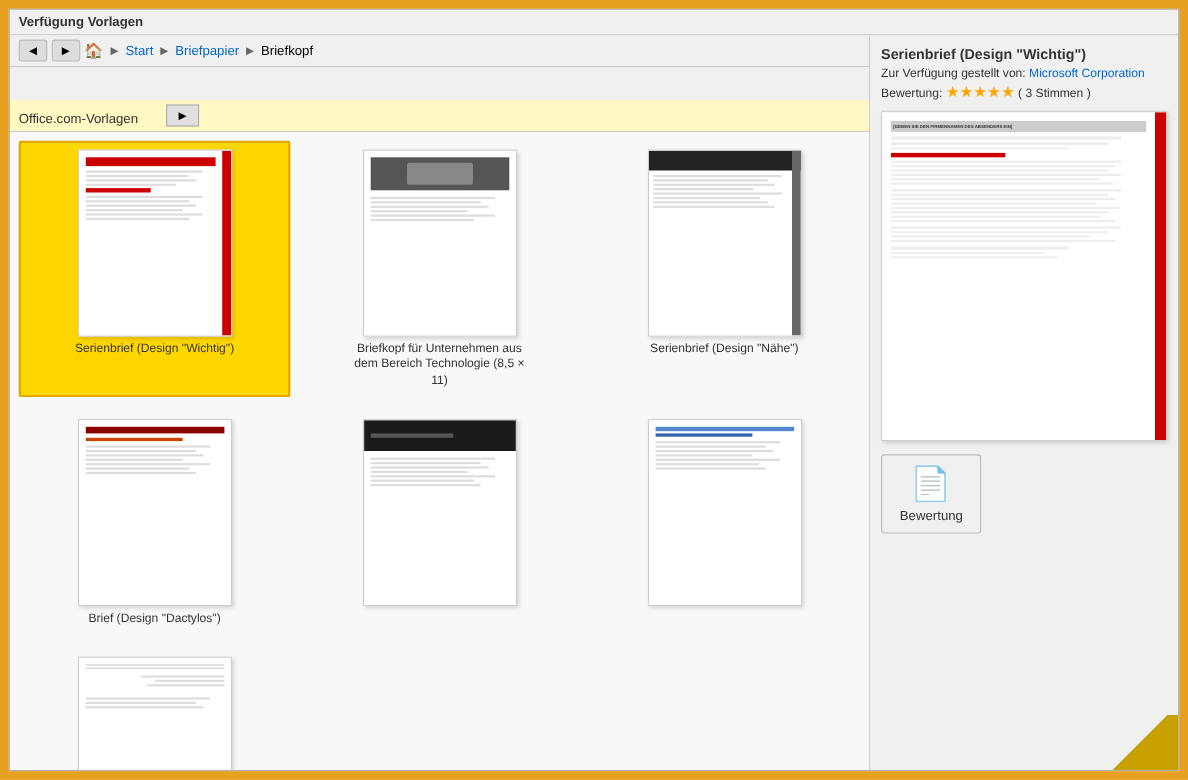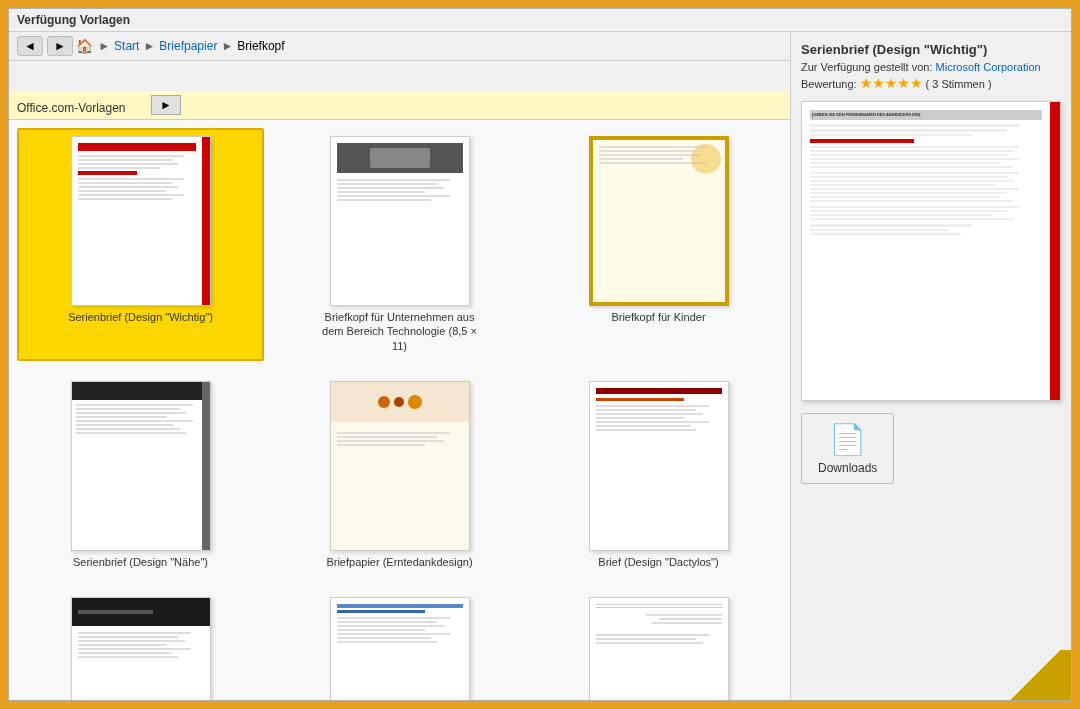--- a/index.html
+++ b/index.html
@@ -282,33 +282,20 @@
                   <div style="height:2px;background:#ddd;margin-bottom:2px;width:80%;"></div>
                   <div style="height:2px;background:#ddd;margin-bottom:2px;width:85%;"></div>
                   <div style="height:2px;background:#ddd;margin-bottom:2px;width:70%;"></div>
                   <div style="height:2px;background:#ddd;margin-bottom:2px;width:90%;"></div>
                   <div style="height:2px;background:#ddd;margin-bottom:2px;width:75%;"></div>
                 </div>
               </div>
               <div class="item-label">Briefkopf für Unternehmen aus dem Bereich Technologie (8,5 × 11)</div>
             </div>
 
-            <div class="grid-item">
-              <div class="thumb-container" style="border:4px solid #c8a000;">
-                <div style="width:100%;height:100%;background:#fffbe8;padding:6px;position:relative;">
-                  <div style="position:absolute;top:4px;right:4px;width:30px;height:30px;background:#f0c040;border-radius:50%;opacity:0.5;"></div>
-                  <div style="height:2px;background:#ddd;margin-bottom:2px;width:90%;"></div>
-                  <div style="height:2px;background:#ddd;margin-bottom:2px;width:80%;"></div>
-                  <div style="height:2px;background:#ddd;margin-bottom:2px;width:85%;"></div>
-                  <div style="height:2px;background:#ddd;margin-bottom:2px;width:70%;"></div>
-                  <div style="height:2px;background:#ddd;margin-bottom:2px;width:90%;"></div>
-                </div>
-              </div>
-              <div class="item-label">Briefkopf für Kinder</div>
-            </div>
 
             <div class="grid-item">
               <div class="thumb-container">
                 <div style="width:100%;height:100%;background:white;position:relative;">
                   <div style="height:18px;background:#222;"></div>
                   <div style="padding:4px;">
                     <div style="height:2px;background:#ddd;margin-bottom:2px;width:90%;"></div>
                     <div style="height:2px;background:#ddd;margin-bottom:2px;width:80%;"></div>
                     <div style="height:2px;background:#ddd;margin-bottom:2px;width:85%;"></div>
                     <div style="height:2px;background:#ddd;margin-bottom:2px;width:70%;"></div>
@@ -316,39 +303,20 @@
                     <div style="height:2px;background:#ddd;margin-bottom:2px;width:75%;"></div>
                     <div style="height:2px;background:#ddd;margin-bottom:2px;width:80%;"></div>
                     <div style="height:2px;background:#ddd;margin-bottom:2px;width:85%;"></div>
                   </div>
                   <div style="position:absolute;right:0;top:0;bottom:0;width:8px;background:#666;"></div>
                 </div>
               </div>
               <div class="item-label">Serienbrief (Design "Nähe")</div>
             </div>
 
-            <div class="grid-item">
-              <div class="thumb-container">
-                <div style="width:100%;height:100%;background:#fff9ec;padding:6px;position:relative;">
-
-                  <div style="position:absolute;top:0;left:0;right:0;height:40px;background:rgba(180,120,50,0.15);display:flex;align-items:center;justify-content:center;gap:4px;">
-                    <div style="width:12px;height:12px;background:#cc6600;border-radius:50%;"></div>
-                    <div style="width:10px;height:10px;background:#aa4400;border-radius:50%;"></div>
-                    <div style="width:14px;height:14px;background:#dd8800;border-radius:50%;"></div>
-                  </div>
-                  <div style="margin-top:44px;">
-                    <div style="height:2px;background:#ddd;margin-bottom:2px;width:90%;"></div>
-                    <div style="height:2px;background:#ddd;margin-bottom:2px;width:80%;"></div>
-                    <div style="height:2px;background:#ddd;margin-bottom:2px;width:85%;"></div>
-                    <div style="height:2px;background:#ddd;margin-bottom:2px;width:70%;"></div>
-                  </div>
-                </div>
-              </div>
-              <div class="item-label">Briefpapier (Erntedankdesign)</div>
-            </div>
 
             <div class="grid-item">
               <div class="thumb-container">
                 <div style="width:100%;height:100%;background:white;padding:6px;">
                   <div style="height:6px;background:#8b0000;margin-bottom:4px;width:100%;"></div>
                   <div style="height:3px;background:#cc4400;margin-bottom:4px;width:70%;"></div>
                   <div style="height:2px;background:#ddd;margin-bottom:2px;width:90%;"></div>
                   <div style="height:2px;background:#ddd;margin-bottom:2px;width:80%;"></div>
                   <div style="height:2px;background:#ddd;margin-bottom:2px;width:85%;"></div>
                   <div style="height:2px;background:#ddd;margin-bottom:2px;width:70%;"></div>
@@ -461,21 +429,21 @@
           <div style="height:2px;background:#eee;margin-bottom:4px;width:88%;"></div>
           <div style="height:3px;background:#eee;margin-bottom:2px;width:70%;"></div>
           <div style="height:2px;background:#eee;margin-bottom:2px;width:60%;"></div>
           <div style="height:2px;background:#eee;margin-bottom:2px;width:65%;"></div>
         </div>
         <div class="preview-red-bar"></div>
       </div>
 
       <button class="download-btn">
         <span style="font-size:30px;color:#555;">📄</span>
-        <span class="download-label">Downloads</span>
+        <span class="download-label">Bewertung</span>
       </button>
     </div>
   </div>
 
   <div style="position:absolute;bottom:0;right:0;width:70px;height:50px;overflow:hidden;">
     <div style="position:absolute;bottom:0;right:0;width:70px;height:50px;background:linear-gradient(135deg, transparent 50%, #c8a000 50%);"></div>
   </div>
 </div>
 
 </body></html>

